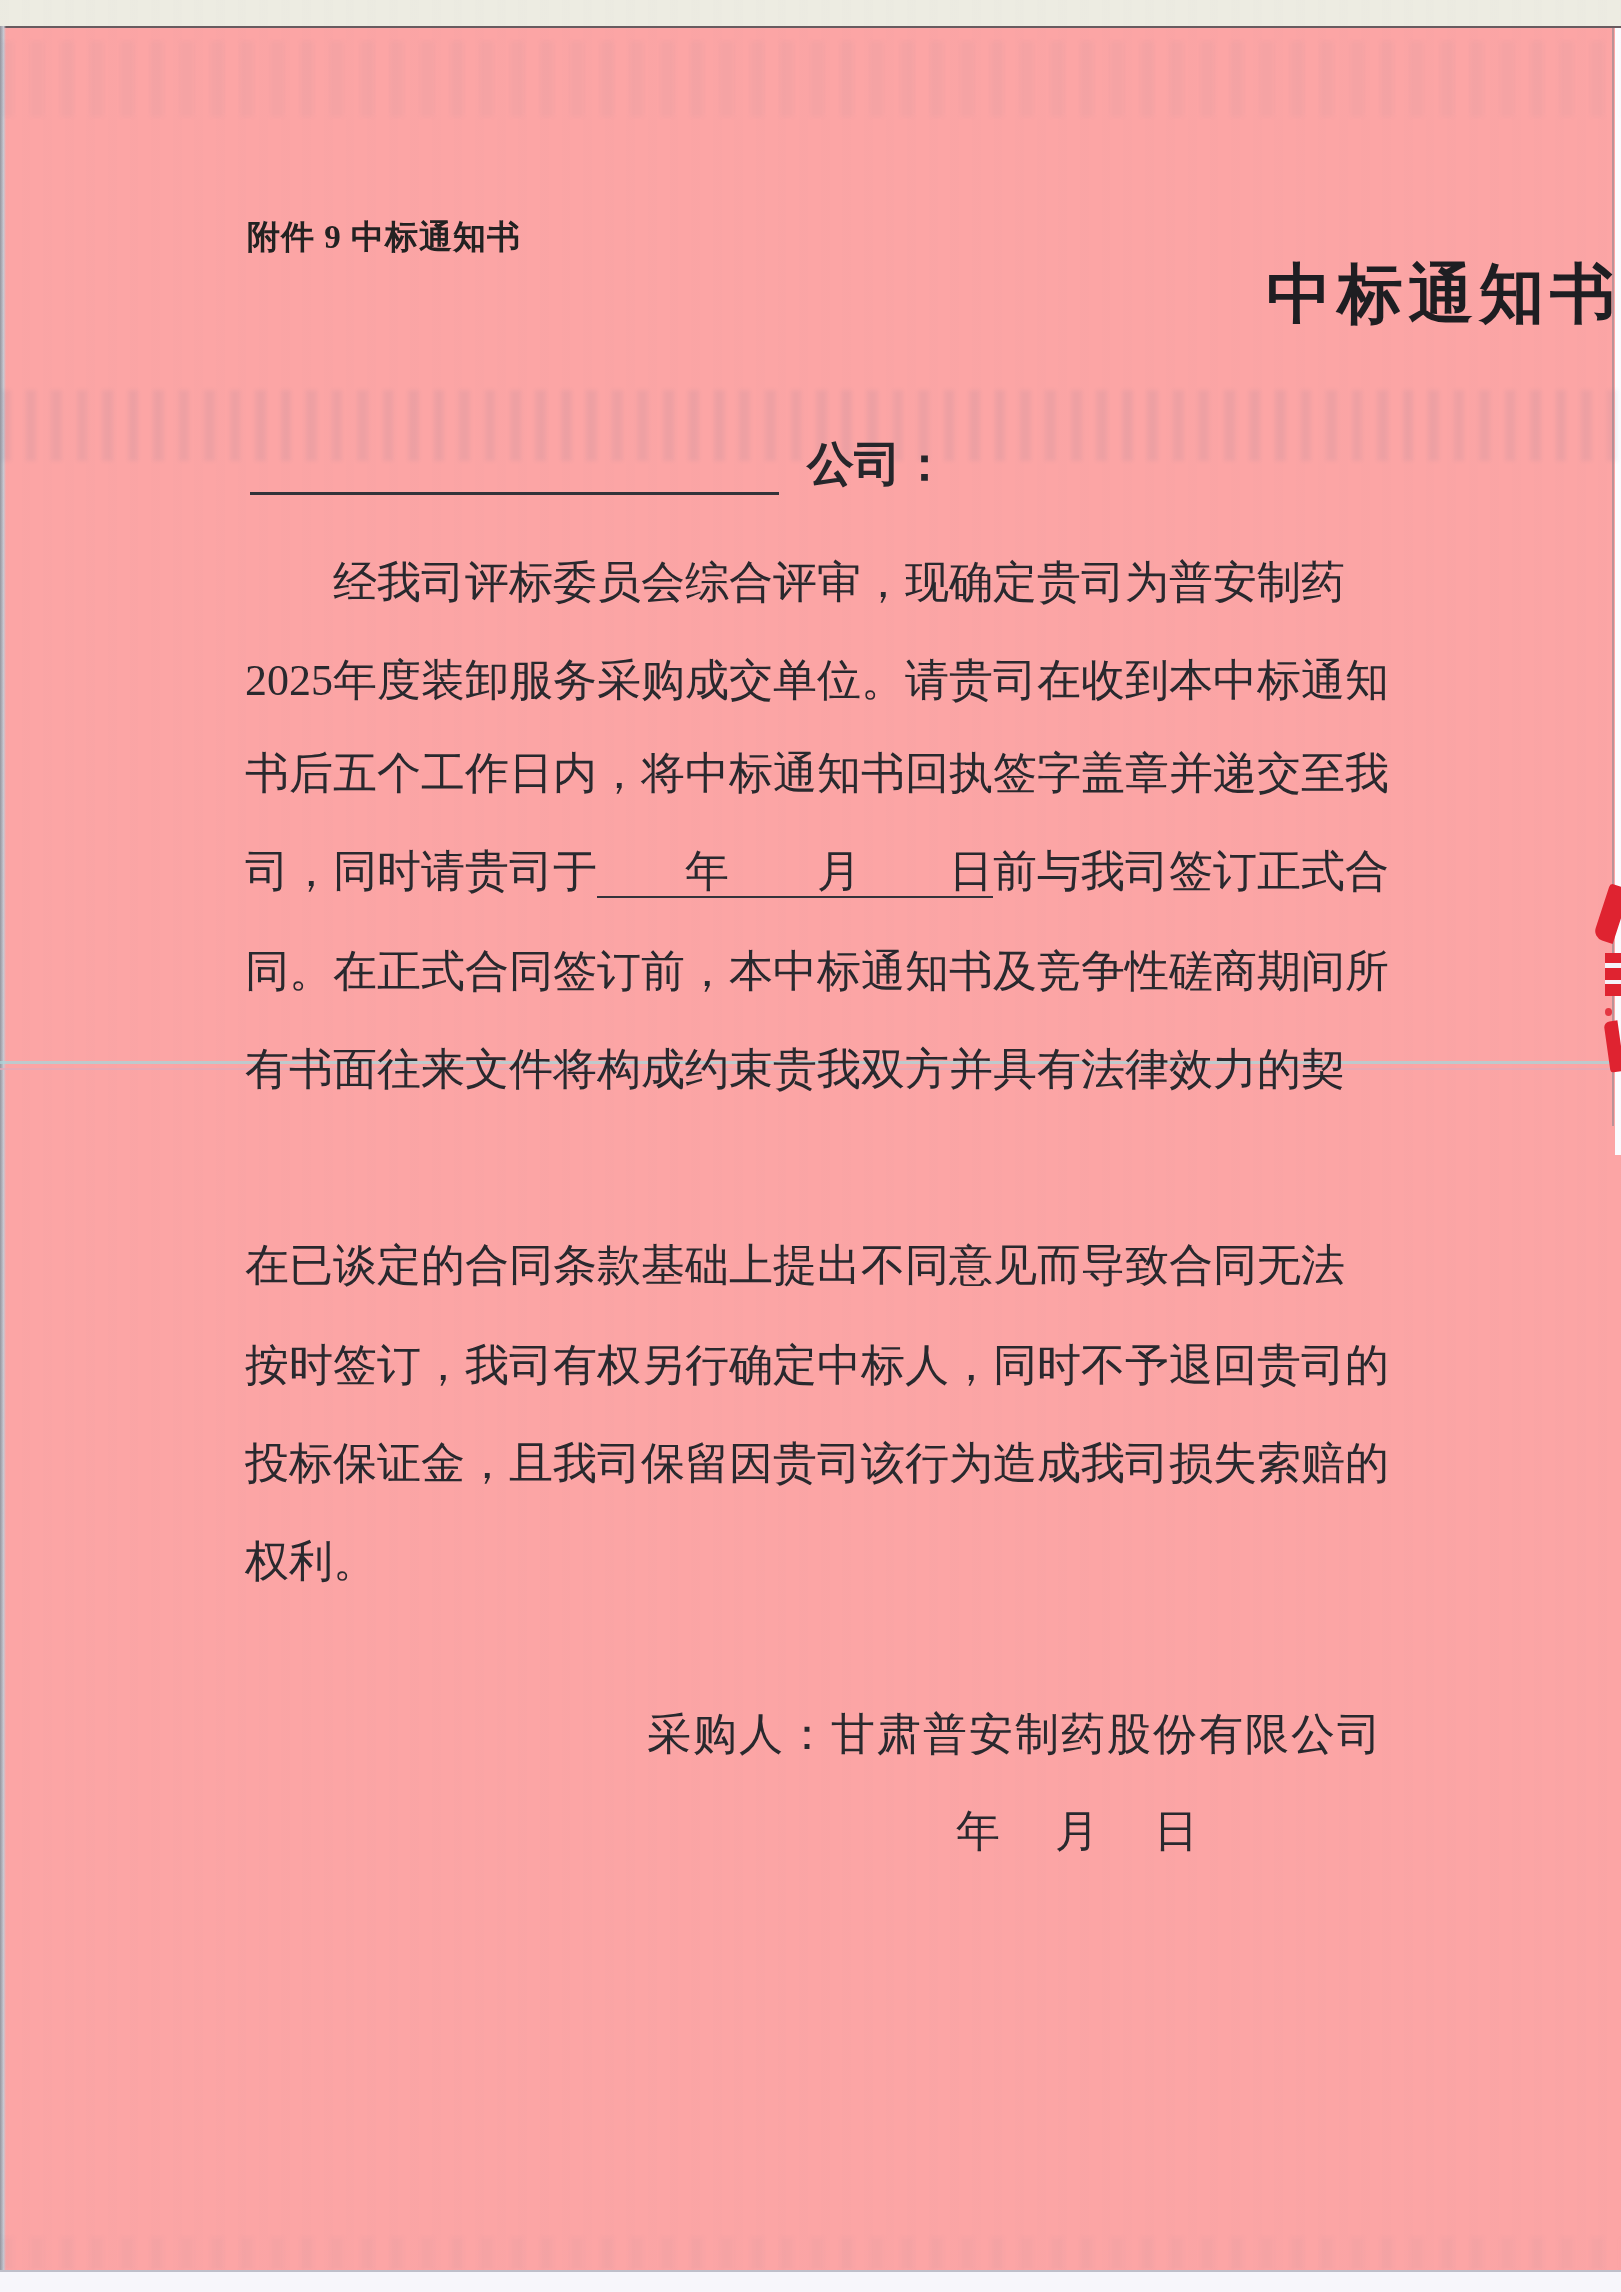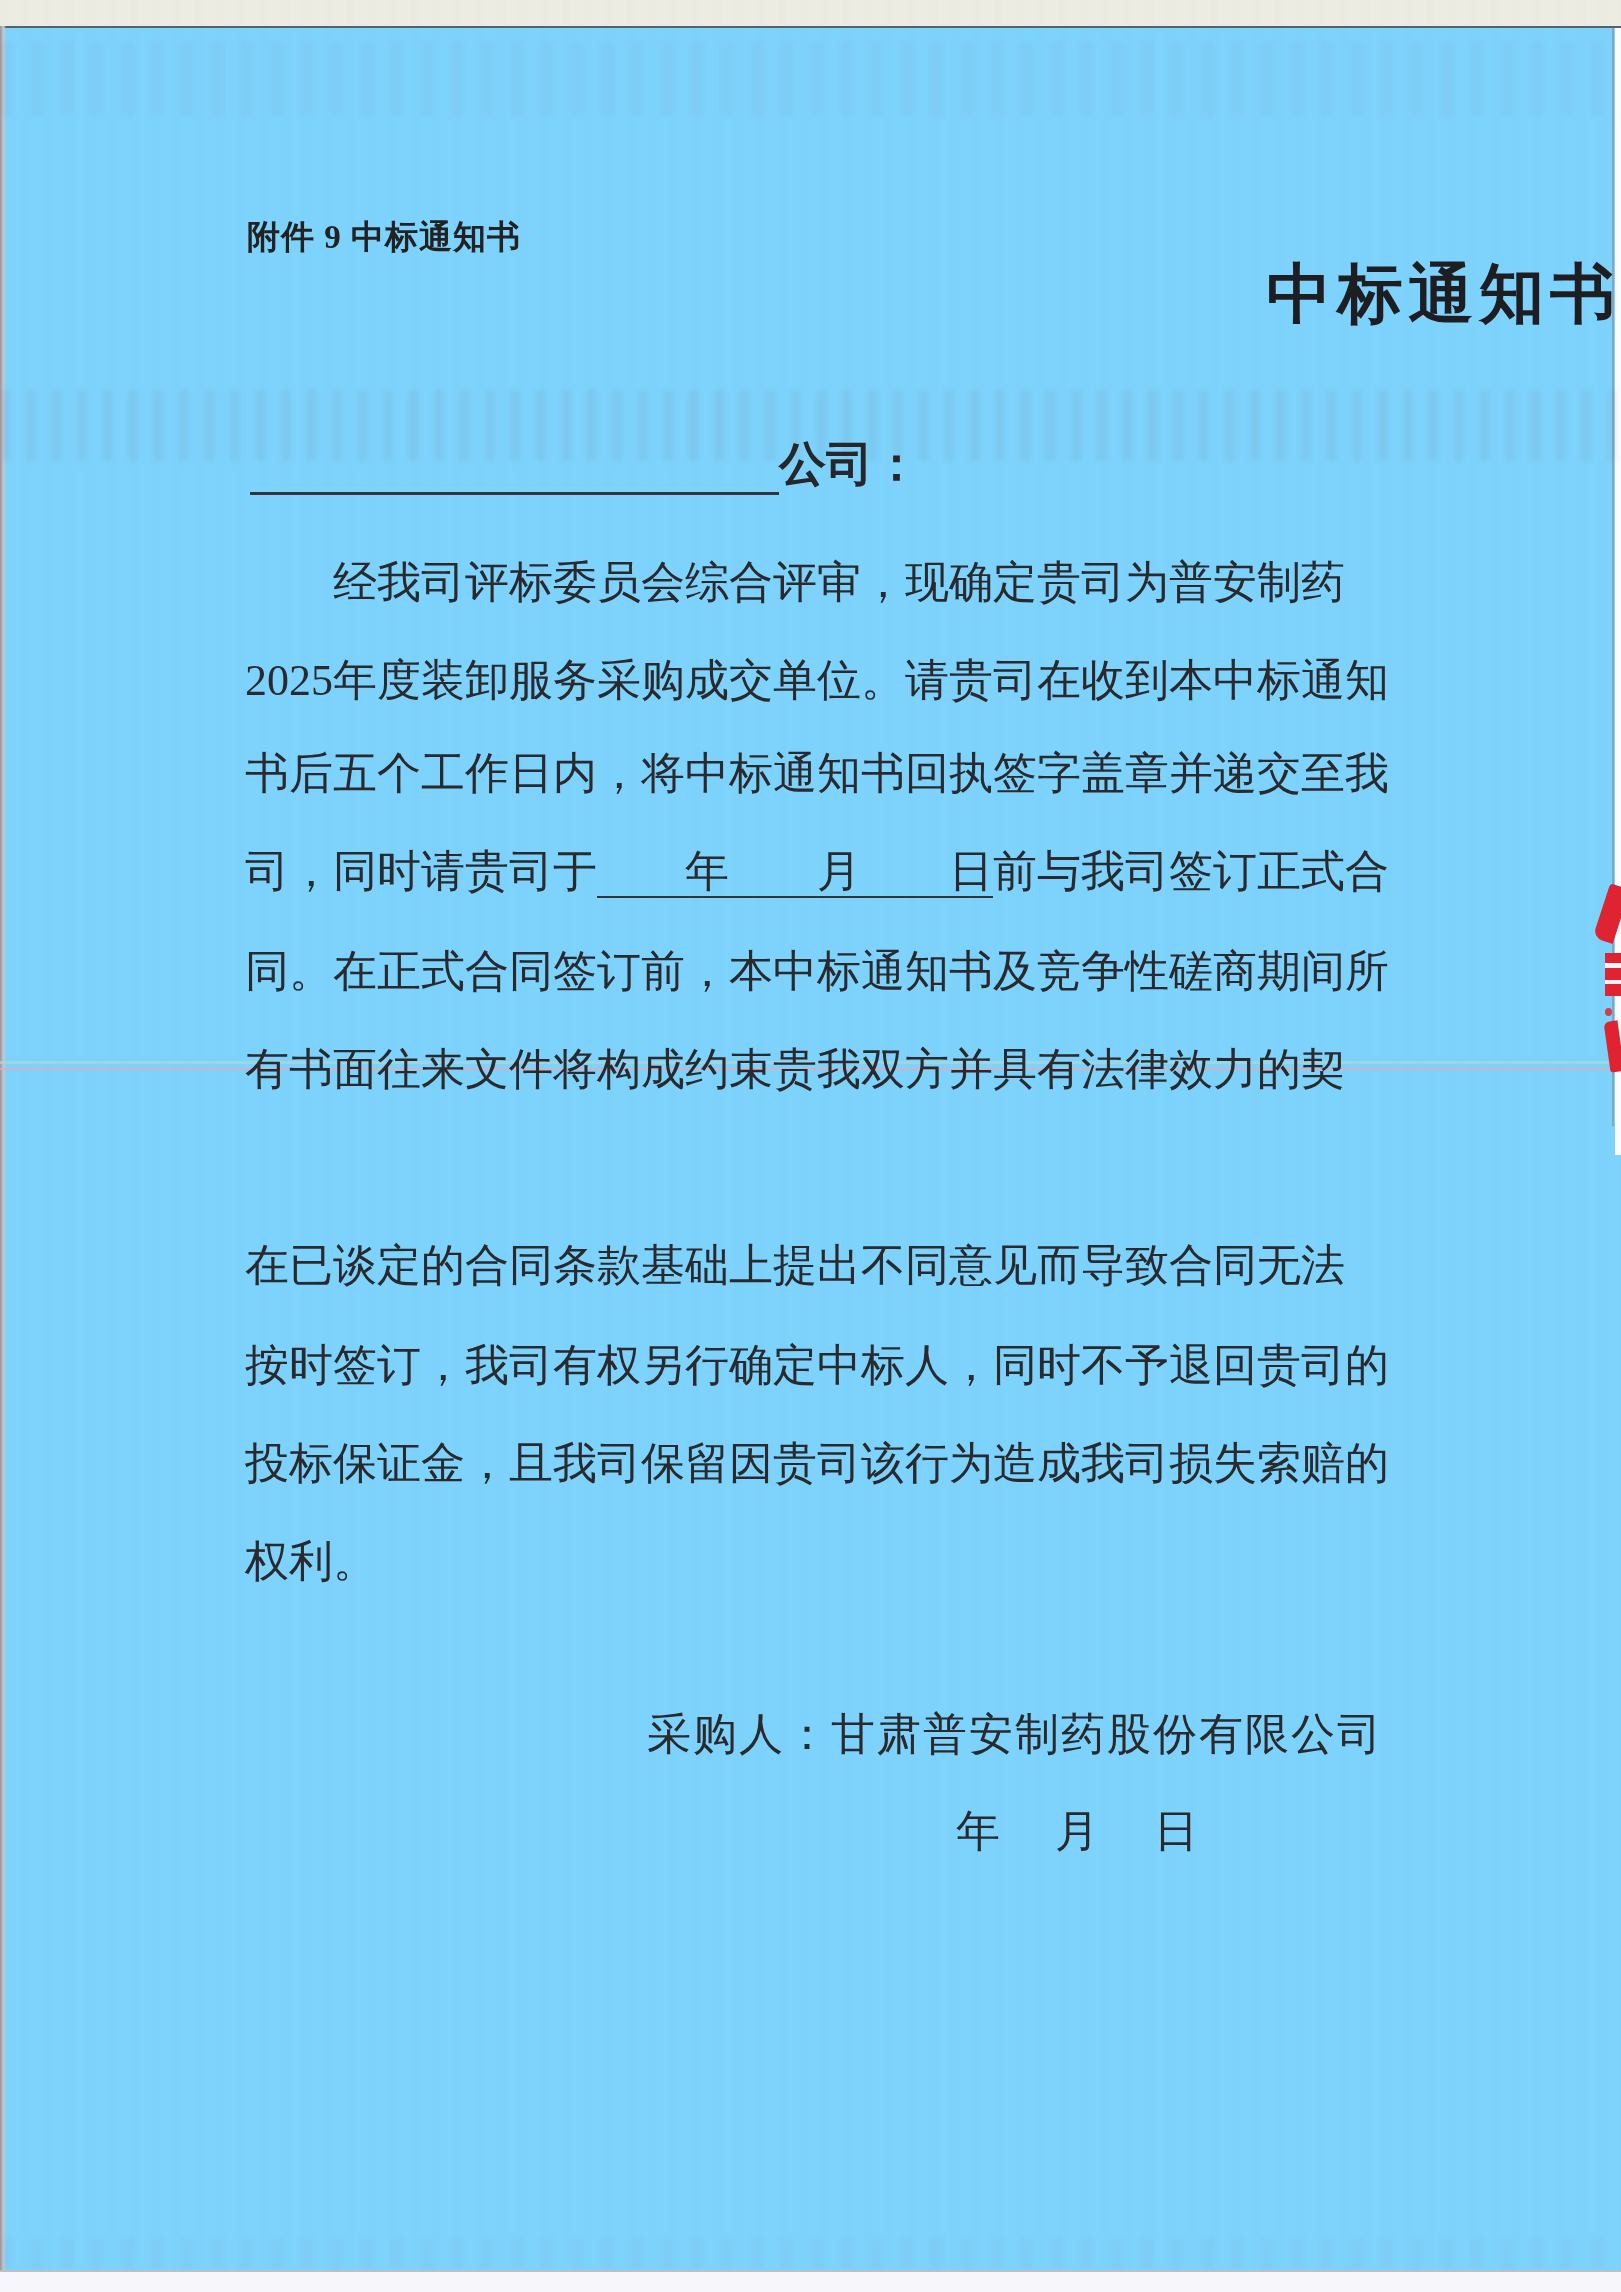--- a/index.html
+++ b/index.html
@@ -1,19 +1,19 @@
 <!DOCTYPE html>
 <html><head>
 <meta charset="utf-8">
 <style>
   html,body{margin:0;padding:0;background:#888;}
   #screen{
     position:relative;
     width:1621px;height:2293px;
-    background:#7dd3fc;
+    background:#fca5a5;
     overflow:hidden;
     font-family:"Liberation Serif","DejaVu Serif",serif;
     color:#26262b;
   }
   
   .scan-top-band{position:absolute;left:0;top:0;width:1621px;height:25.5px;background:#edece2;}
   .scan-top-line{position:absolute;left:0;top:25.5px;width:1621px;height:2.9px;background:#4d4d52;opacity:.85;}
   .scan-left-edge{position:absolute;left:0;top:25.5px;width:5.9px;height:2267px;
     background:linear-gradient(90deg,#96969e,#c9c9d2 60%,rgba(201,201,210,0));}
   .scan-right-strip{position:absolute;right:0;top:28px;width:5.9px;height:1127px;background:#fbfbfe;}
@@ -37,21 +37,21 @@
   #stamp-2{left:1605px;top:953px;width:15.7px;height:43px;
     background:linear-gradient(#df2330 0 9.8px,#f4f3f9 9.8px 14.7px,#df2330 14.7px 26.5px,#f4f3f9 26.5px 31px,#df2330 31px 43px);}
   #stamp-dot{left:1605px;top:1008px;width:6.9px;height:7.8px;border-radius:50%;opacity:.85;}
   #stamp-3{left:1607px;top:1021px;width:13.7px;height:51px;border-radius:5.9px 0 0 2.9px;transform:rotate(-8deg);}
   
   .attachment-label{position:absolute;left:247px;top:215px;font-size:33px;font-weight:bold;letter-spacing:1px;color:#222;}
   .doc-title{position:absolute;left:0;top:250px;width:1621px;text-align:right;
     font-size:65px;font-weight:bold;letter-spacing:5.9px;color:#1e1e22;}
   .salutation{position:absolute;left:250px;top:434px;height:63px;font-size:47px;font-weight:bold;color:#26262b;white-space:nowrap;}
   .blank-underline{display:inline-block;width:529px;height:55px;border-bottom:3.9px solid #33333a;vertical-align:bottom;}
-  .salutation-label{display:inline-block;vertical-align:bottom;line-height:61px;}
+  .salutation-label{display:inline-block;vertical-align:bottom;line-height:61px;margin-left:28px;}
   .body-line{position:absolute;left:245px;width:1153px;font-size:44px;line-height:55px;
     color:#29292e;white-space:nowrap;letter-spacing:0;}
   .body-line.indent{text-indent:88px;}
   .inline-blank{border-bottom:2.9px solid #33333a;white-space:pre;}
   .sig-buyer{position:absolute;left:647px;top:1705px;font-size:44px;color:#29292e;letter-spacing:2px;white-space:nowrap;}
   .sig-date{position:absolute;left:956px;top:1802px;font-size:44px;color:#29292e;white-space:pre;}
 </style>
 </head>
 <body>
 

